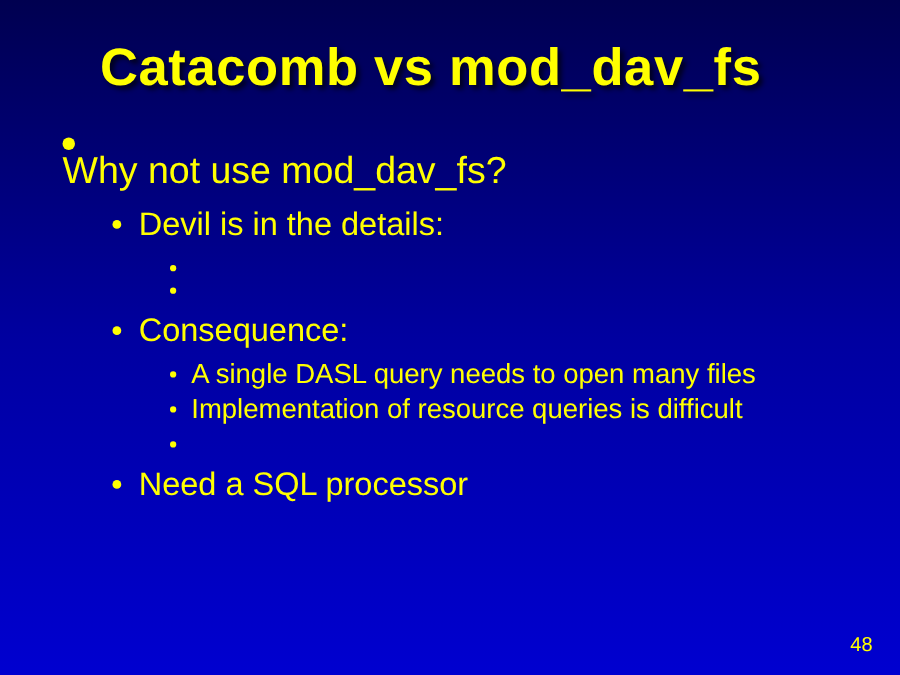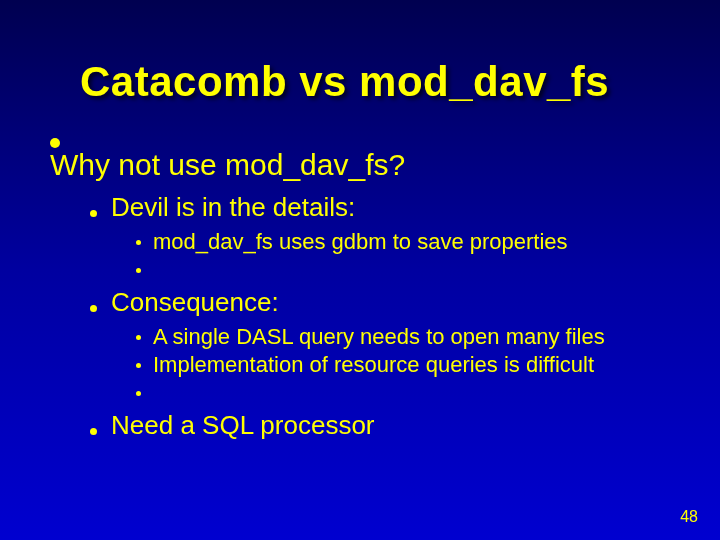--- a/index.html
+++ b/index.html
@@ -11,21 +11,20 @@
     color: #ffff00;
     overflow: hidden;
     position: relative;
   }
   .title {
     padding: 30px 50px 18px 80px;
     font-size: 42px;
     font-weight: bold;
     text-shadow: 3px 3px 4px rgba(0,0,0,0.7);
     letter-spacing: 0.5px;
-    margin-top: 28px;
   }
   .content {
     padding: 0 50px 0 50px;
   }
   .l1 {
     display: flex;
     align-items: flex-start;
     margin-bottom: 10px;
     flex-direction: column;
   }
@@ -36,21 +35,21 @@
     border-radius: 50%;
     margin-top: 14px;
     margin-right: 16px;
     flex-shrink: 0;
   }
   .l1 .text {
     font-size: 30px;
   }
   .l2 {
     display: flex;
-    align-items: center;
+    align-items: flex-start;
     margin-left: 40px;
     margin-bottom: 6px;
     margin-top: 6px;
   }
   .l2 .bullet {
     width: 7px;
     height: 7px;
     background: #ffff00;
     border-radius: 50%;
     margin-top: 12px;
@@ -98,21 +97,20 @@
     <div class="text">Why not use mod_dav_fs?</div>
   </div>
 
   <div class="l2">
     <div class="bullet"></div>
     <div class="text">Devil is in the details:</div>
   </div>
 
   <div class="l3">
     <div class="bullet"></div>
-    <div class="text">mod_dav_fs uses gdbm to save properties</div>
   </div>
   <div class="l3">
     <div class="bullet"></div>
   </div>
 
   <div class="spacer-sm"></div>
 
   <div class="l2">
     <div class="bullet"></div>
     <div class="text">Consequence:</div>

